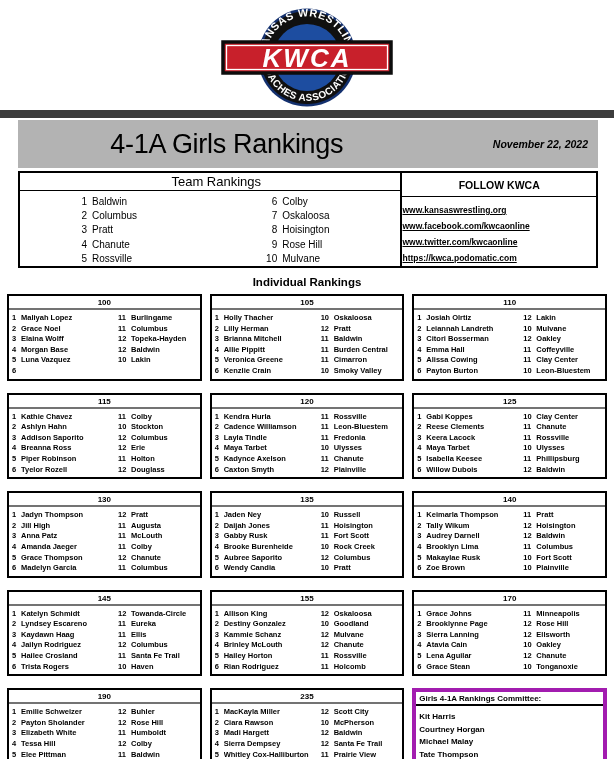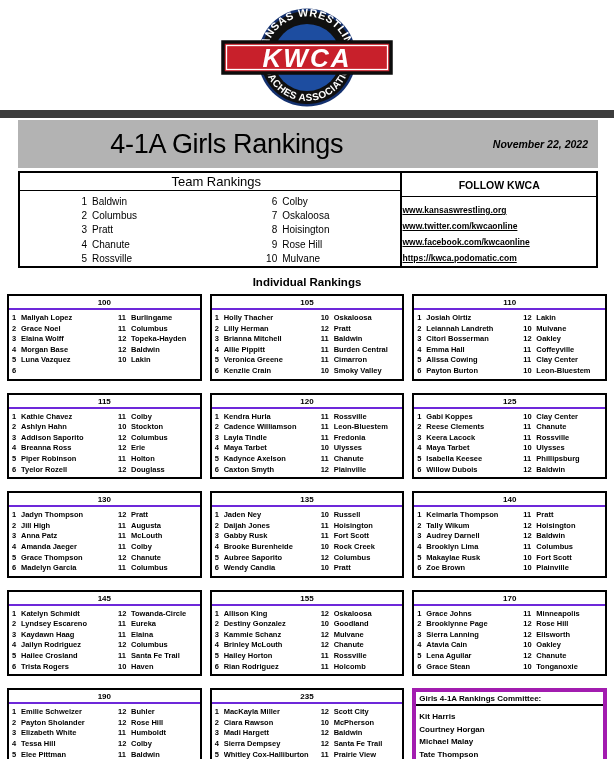--- a/index.html
+++ b/index.html
@@ -78,21 +78,21 @@
     display: grid;
     grid-template-columns: repeat(3, 1fr);
     column-gap: 8px;
     row-gap: 12px;
     align-items: stretch;
   }
   .wbox { border: 2px solid #000; background: #fff; }
   .wbox-header {
     text-align: center; font-weight: bold; font-size: 8px;
     line-height: 9px; padding: 2px 0 1px;
-    border-bottom: 2px solid #6d28d9;
+    border-bottom: 2px solid #737373;
   }
   .wbox-body { padding: 3px 3px 2px; }
   .entry { display: flex; height: 10.6px; font-size: 7.5px; font-weight: bold; align-items: baseline; }
   .e-rank { width: 9px; flex: none; }
   .e-name { width: 97px; flex: none; white-space: nowrap; overflow: hidden; }
   .e-grade { width: 13px; flex: none; }
   .e-school { flex: 1; white-space: nowrap; overflow: hidden; }
   
   .committee { border: 4px solid #a21caf; align-self: start; background: #fff; }
   .committee-header {
@@ -180,22 +180,22 @@
     <span class="t-rank">10</span>
     <span class="t-name">Mulvane</span>
   </div>
         </div>
     </div>
   </div>
   <div class="follow-box">
     <div class="follow-header">FOLLOW KWCA</div>
     <div class="follow-links">
         <div class="follow-link">www.kansaswrestling.org</div>
+        <div class="follow-link">www.facebook.com/kwcaonline</div>
         <div class="follow-link">www.twitter.com/kwcaonline</div>
-        <div class="follow-link">www.facebook.com/kwcaonline</div>
         <div class="follow-link">https://kwca.podomatic.com</div>
       </div>
   </div>
 </div>
 
 <div class="ind-title">Individual Rankings</div>
 
 <div class="weights-grid" id="weights-grid">
   <div class="wbox">
     <div class="wbox-header">100</div>
@@ -578,21 +578,21 @@
         <div class="entry">
     <span class="e-rank">2</span>
     <span class="e-name">Lyndsey Escareno</span>
     <span class="e-grade">11</span>
     <span class="e-school">Eureka</span>
   </div>
         <div class="entry">
     <span class="e-rank">3</span>
     <span class="e-name">Kaydawn Haag</span>
     <span class="e-grade">11</span>
-    <span class="e-school">Elaina</span>
+    <span class="e-school">Ellis</span>
   </div>
         <div class="entry">
     <span class="e-rank">4</span>
     <span class="e-name">Jailyn Rodriguez</span>
     <span class="e-grade">12</span>
     <span class="e-school">Columbus</span>
   </div>
         <div class="entry">
     <span class="e-rank">5</span>
     <span class="e-name">Hailee Crosland</span>

